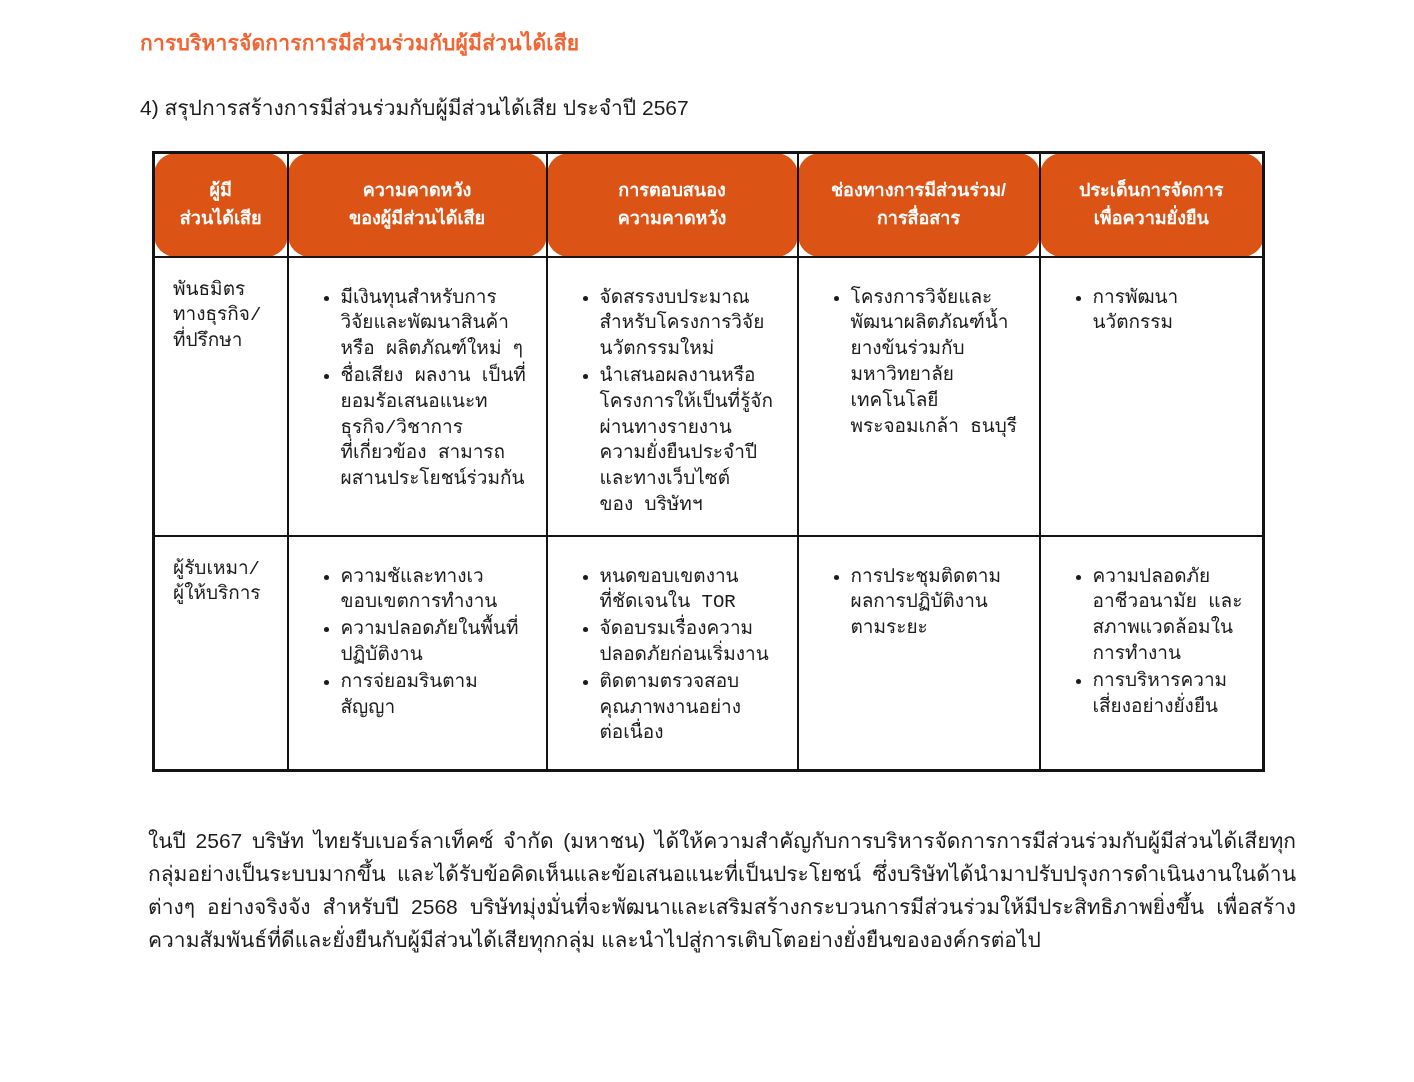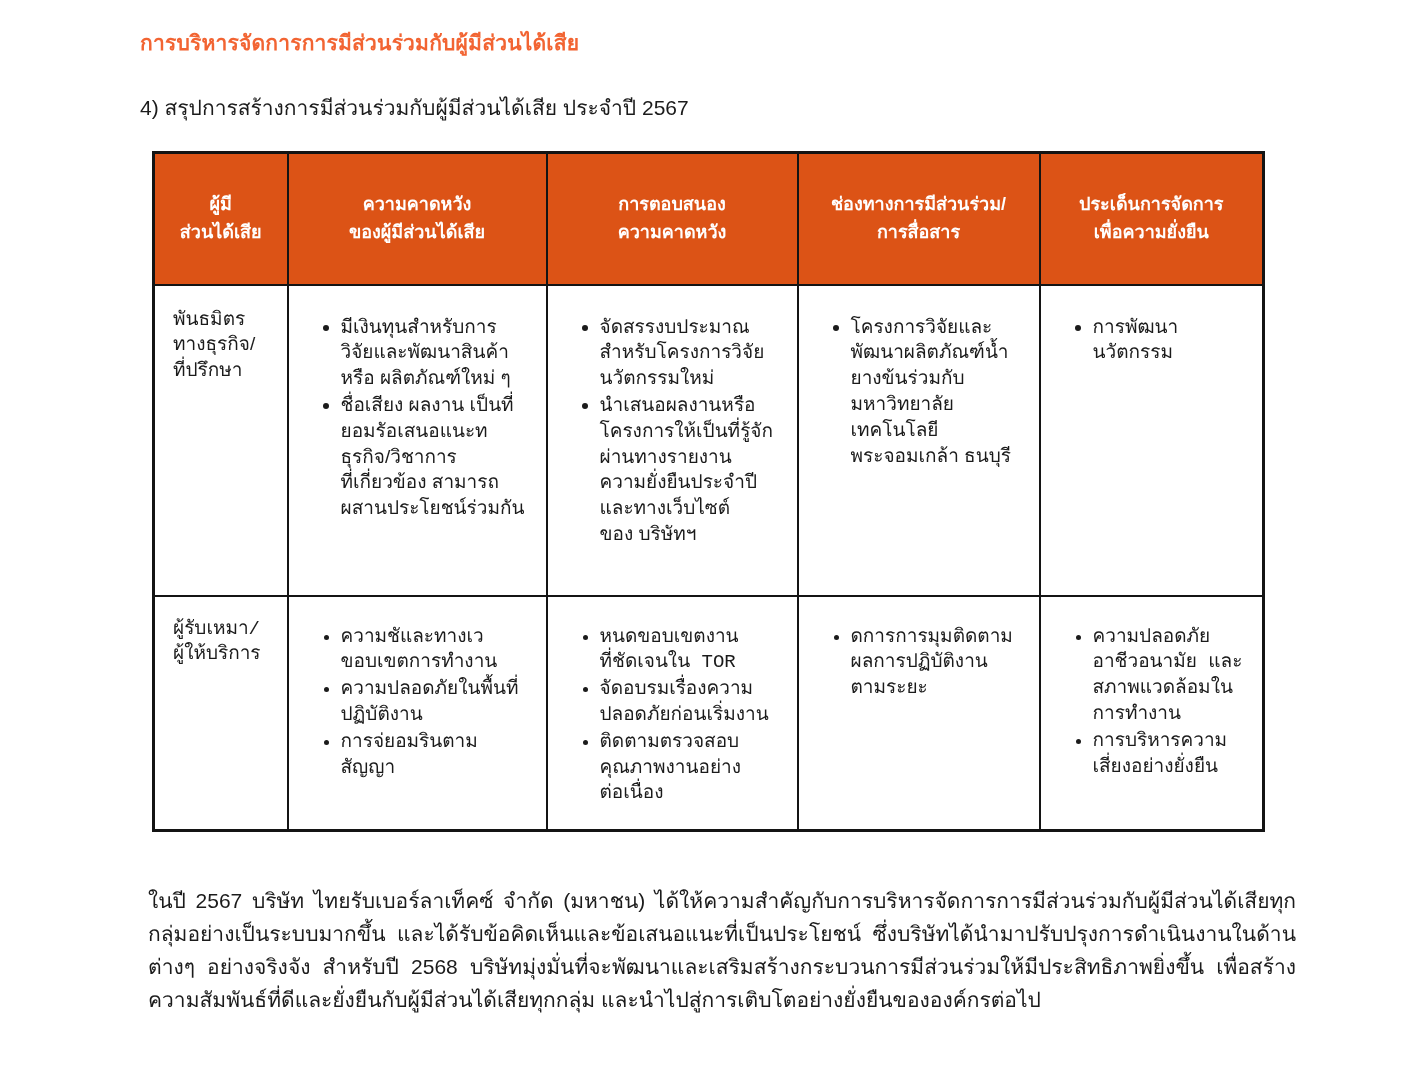--- a/index.html
+++ b/index.html
@@ -1,21 +1,21 @@
 <!DOCTYPE html>
 <html lang="th" style="--title-orange: #F26432; --header-orange: #DC5316; --border-black: #141414; --text-black: #1b1b1b;"><head>
 <meta charset="utf-8">
 <style>
   :root {
     --title-orange: #F26432;
     --header-orange: #DC5316;
     --border-black: #141414;
     --text-black: #1b1b1b;
   }
-  * { box-sizing: border-box; }
+  * { box-sizing: border-box; border-radius: 22px; }
   body {
     margin: 0;
     background: #ffffff;
     font-family: "Liberation Sans", "DejaVu Sans", sans-serif;
     color: var(--text-black);
   }
   .page {
     width: 1414px;
     height: 1082px;
     padding: 26px 110px 0 140px;
@@ -37,39 +37,39 @@
     border-collapse: collapse;
     table-layout: fixed;
     width: 1110px;
     margin-left: 12px;
     border: 3px solid var(--border-black);
   }
   table.stk th, table.stk td {
     border: 2px solid var(--border-black);
     vertical-align: top;
   }
-  table.stk thead tr { height: 132px; }
+  table.stk thead tr { height: 104px; }
   table.stk th {
     background: var(--header-orange);
     color: #ffffff;
     font-weight: bold;
     font-size: 18px;
     line-height: 1.55;
     text-align: center;
     vertical-align: middle;
     white-space: pre-line;
     padding: 4px 2px;
   }
   tr.group-row { height: 85px; }
   td.group-cell {
     font-size: 19px;
     padding: 20px 10px 10px 20px;
     white-space: pre-line;
   }
-  tr.row-partner    { height: 311px; }
+  tr.row-partner    { height: 279px; font-family: Liberation Mono, monospace; }
   tr.row-contractor { height: 235px; font-family: Liberation Mono, monospace; }
   td.stakeholder-cell {
     font-size: 19px;
     line-height: 1.36;
     padding: 20px 6px 10px 18px;
     white-space: pre-line;
   }
   td.bullets-cell { padding: 28px 6px 14px 14px; }
   ul.bullet-list {
     margin: 0;
@@ -190,21 +190,21 @@
 ที่ชัดเจนใน TOR</li>
             <li>จัดอบรมเรื่องความ
 ปลอดภัยก่อนเริ่มงาน</li>
             <li>ติดตามตรวจสอบ
 คุณภาพงานอย่าง
 ต่อเนื่อง</li>
           </ul>
         </td>
         <td class="bullets-cell">
           <ul class="bullet-list">
-            <li>ดการการมุมติดตาม
+            <li>การประชุมติดตาม
 ผลการปฏิบัติงาน
 ตามระยะ</li>
           </ul>
         </td>
         <td class="bullets-cell">
           <ul class="bullet-list">
             <li>ความปลอดภัย
 อาชีวอนามัย และ
 สภาพแวดล้อมใน
 การทำงาน</li>

